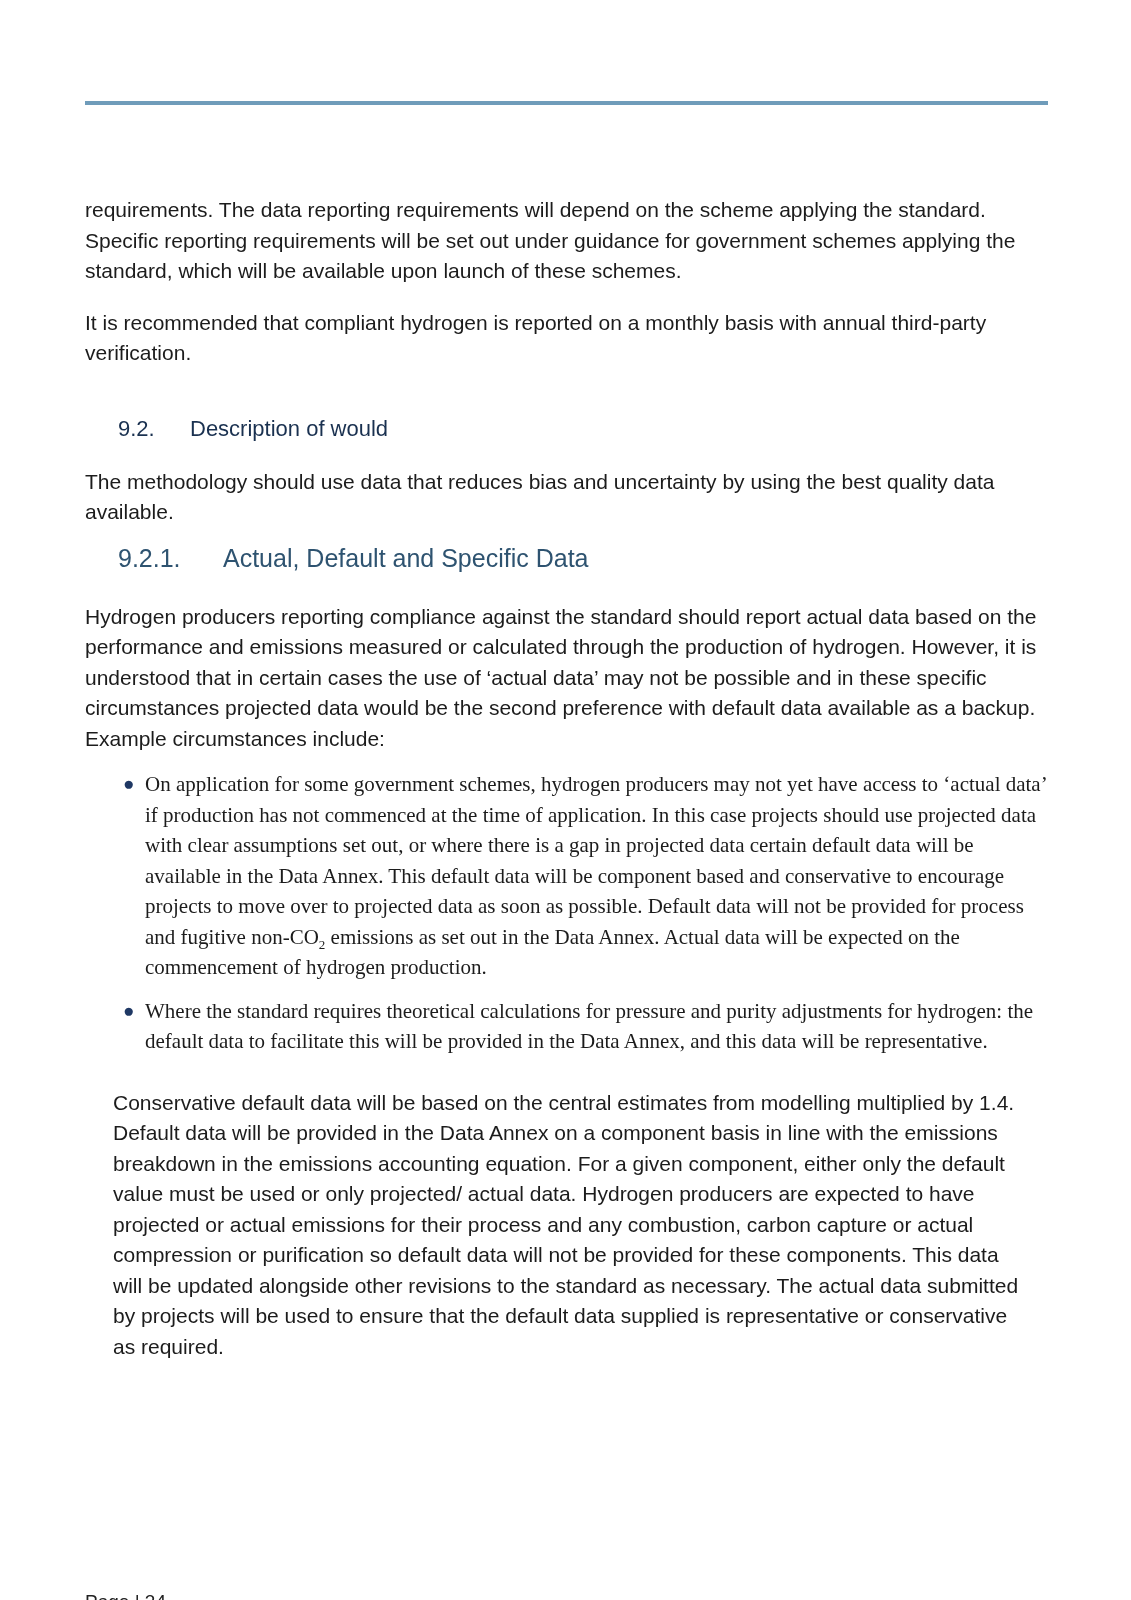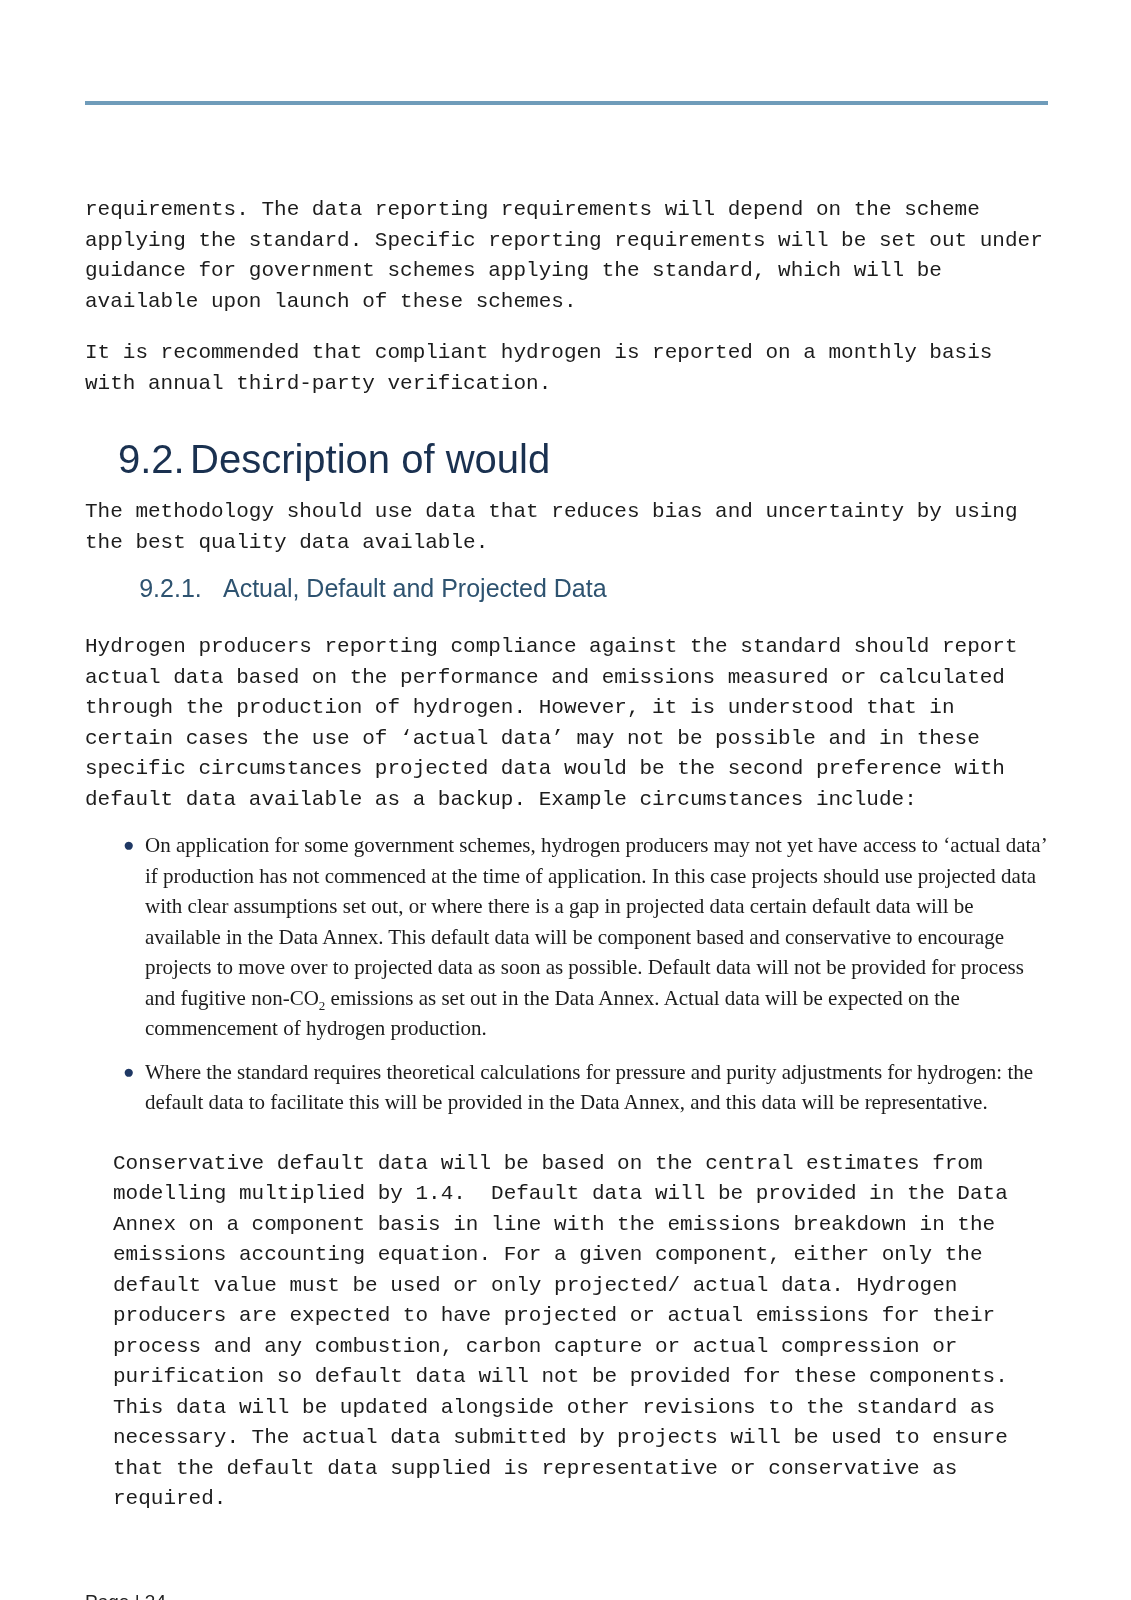--- a/index.html
+++ b/index.html
@@ -26,27 +26,26 @@
     margin-top: 101px;
     height: 4px;
     width: 963px;
     background: #6f9cba;
   }
   p.body {
     font-size: 21px;
     line-height: 30.5px;
     margin: 21px 0 0 0;
     white-space: pre-wrap;
-    font-family: Liberation Mono, monospace;
   }
   p.para1 { margin-top: 90px; }
   h2.sec {
     display: flex;
     margin: 40px 0 0 33px;
-    font-size: 40px;
+    font-size: 22px;
     line-height: 40px;
     font-weight: 400;
     color: #1a3150;
   }
   h2.sec .num { width: 72px; flex: none; }
   p.after-h2 { margin-top: 18px; }
   h3.subsec {
     display: flex;
     margin: 15px 0 0 33px;
     font-size: 25px;
@@ -102,23 +101,23 @@
 
   <p class="body">It is recommended that compliant hydrogen is reported on a monthly basis with annual third-party verification.</p>
 
   <h2 class="sec" style="color: rgb(26, 49, 80);">
     <span class="num">9.2.</span>
     <span>Description of would</span>
   </h2>
 
   <p class="body after-h2">The methodology should use data that reduces bias and uncertainty by using the best quality data available.</p>
 
-  <h3 class="subsec" style="color: rgb(46, 83, 112); text-align: center;">
+  <h3 class="subsec" style="color: rgb(46, 83, 112);">
     <span class="num">9.2.1.</span>
-    <span>Actual, Default and Projected Data</span>
+    <span>Actual, Default and Specific Data</span>
   </h3>
 
   <p class="body after-h3">Hydrogen producers reporting compliance against the standard should report actual data based on the performance and emissions measured or calculated through the production of hydrogen. However, it is understood that in certain cases the use of ‘actual data’ may not be possible and in these specific circumstances projected data would be the second preference with default data available as a backup. Example circumstances include:</p>
 
   <div class="bullets" id="bullet-list">
       <div class="bullet-row">
         <span class="bullet-dot">●</span>
         <div class="bullet-text"><span>On application for some government schemes, hydrogen producers may not yet have access to ‘actual data’ if production has not commenced at the time of application. In this case projects should use projected data with clear assumptions set out, or where there is a gap in projected data certain default data will be available in the Data Annex. This default data will be component based and conservative to encourage projects to move over to projected data as soon as possible. Default data will not be provided for process and fugitive non-CO</span><sub>2</sub><span> emissions as set out in the Data Annex. Actual data will be expected on the commencement of hydrogen production.</span></div>
       </div>
       <div class="bullet-row">

